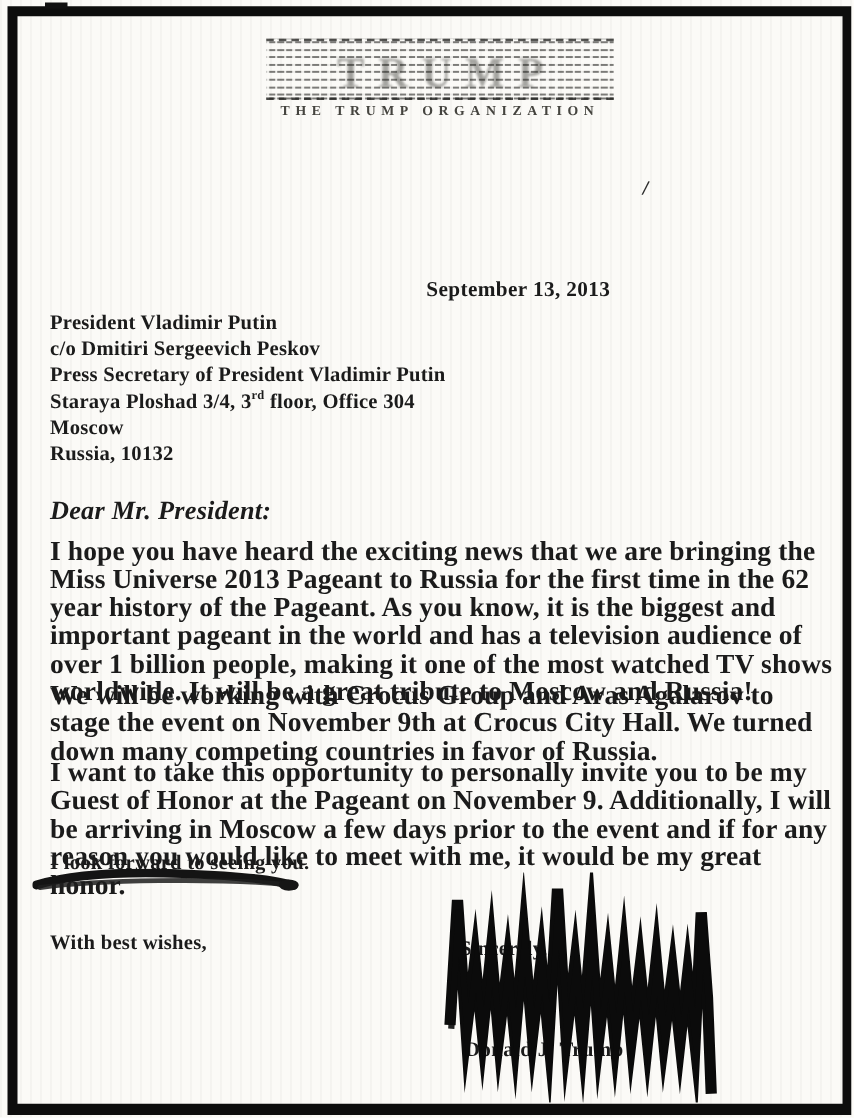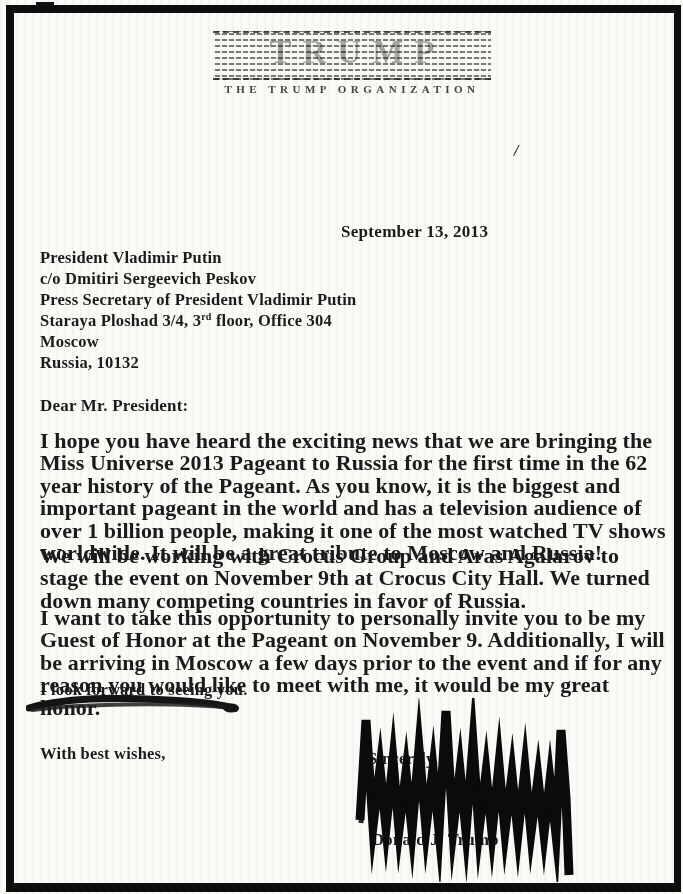--- a/index.html
+++ b/index.html
@@ -30,21 +30,21 @@
     color:#1b1b1b;font-weight:700;
     filter:blur(0.25px);
   }
   .letterhead-logo{
     position:absolute;left:213px;top:31px;width:278px;height:45px;
     background:
       repeating-linear-gradient(90deg, rgba(251,250,247,0.88) 0px, rgba(251,250,247,0.88) 2px, rgba(251,250,247,0) 2px, rgba(251,250,247,0) 7px),
       repeating-linear-gradient(180deg, rgba(45,45,42,0.62) 0px, rgba(45,45,42,0.62) 1.6px, rgba(0,0,0,0) 1.6px, rgba(0,0,0,0) 6px);
     border-top:2px dashed rgba(30,30,28,0.75);
     border-bottom:2px dashed rgba(30,30,28,0.8);
-    display:flex;align-items:flex-start;justify-content:center;
+    display:flex;align-items:flex-end;justify-content:center;
     overflow:hidden;
   }
   .logo-word{
     font-size:33px;font-weight:700;letter-spacing:11px;
     color:rgba(25,25,22,0.38);
     filter:blur(0.7px);
     transform:scaleY(1.05);
     text-indent:11px;
   }
   .org-name{
@@ -62,21 +62,21 @@
     position:absolute;left:341px;top:190px;
     font-size:17px;letter-spacing:0.3px;margin-top:32px;
   }
   .address{
     position:absolute;left:40px;top:247px;
     font-size:16.5px;line-height:21px;letter-spacing:0.2px;
   }
   sup{font-size:10px;line-height:0;}
   .salutation{
     position:absolute;left:40px;top:396px;
-    font-size:17px;letter-spacing:0.2px;
+    font-size:21px;letter-spacing:0.2px;font-style:italic;
   }
   .para{
     position:absolute;left:40px;width:628px;
     font-size:22px;line-height:22.4px;letter-spacing:0.1px;
   }
   .p1{top:430px;}
   .p2{top:545px;}
   .p3{top:607px;}
   .closing-line{
     position:absolute;left:40px;top:680px;

